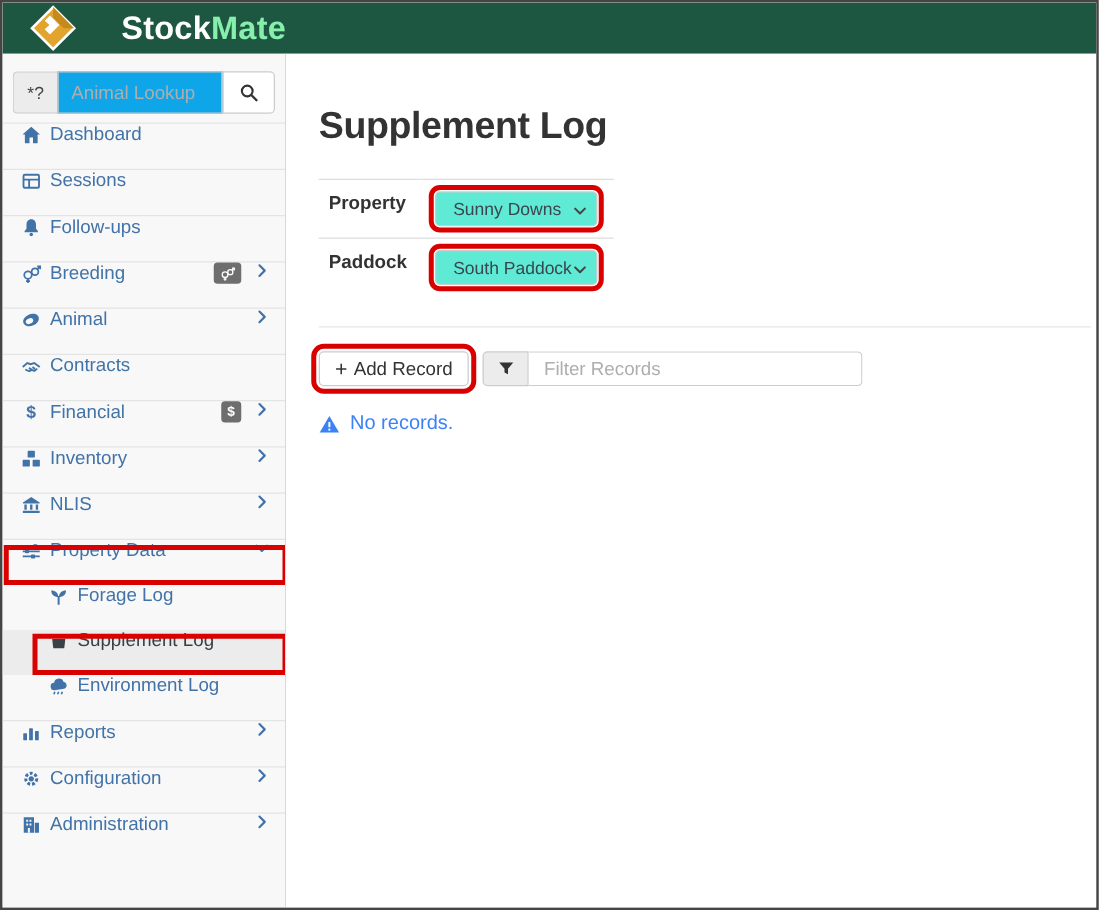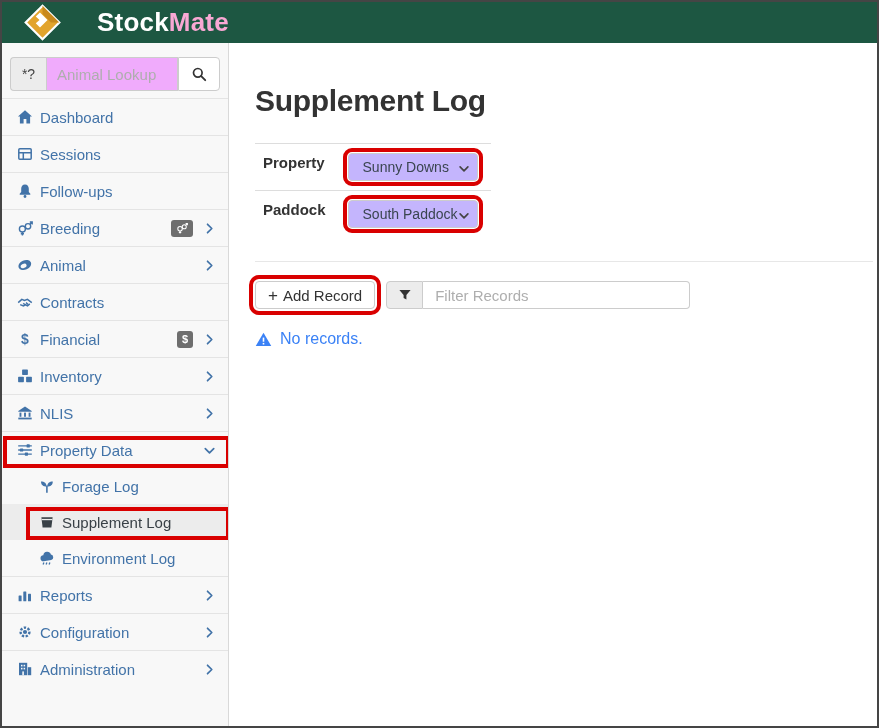--- a/index.html
+++ b/index.html
@@ -13,53 +13,53 @@
   }
   
   .header {
     height:41px; background:#1d5742;
     display:flex; align-items:center; padding-left:22px;
   }
   .brand { display:flex; align-items:center; cursor:pointer; }
   .brand svg { width:37px; height:37px; margin-right:4px; }
   .brand-text { font-size:26px; font-weight:700; letter-spacing:.2px; }
   .brand-stock { color:#ffffff;margin-left:32px; }
-  .brand-mate { color:#f9a8d4; }
+  .brand-mate { color:#86efac; }
 
   
   .app { display:flex; height:683px; }
   .sidebar {
     width:227px; flex:none; background:#f8f8f8;
     border-right:1px solid #d9d9d9; overflow:hidden;
   }
   .main { flex:1; background:#fff; padding:40px 4px 0 26px; }
 
   
   .search-wrap { margin:14px 8px 7px 8px; display:flex; height:34px; }
   .search-addon {
     width:36px; background:#ececec; border:1px solid #ccc; border-right:0;
     border-radius:4px 0 0 4px; color:#444; font-size:14px;
     display:flex; align-items:center; justify-content:center;
   }
   .search-input {
     flex:1; min-width:0; border:1px solid #ccc; padding:0 10px;
-    font-size:15px; color:#333; background:#f0abfc; outline:none;
+    font-size:15px; color:#333; background:#0ea5e9; outline:none;
     font-family:inherit;
   }
   .search-input::placeholder, .filter-input::placeholder { color:#aeaeae; }
   .search-btn {
     width:42px; background:#fff; border:1px solid #ccc;
     border-radius:0 4px 4px 0; color:#333; cursor:pointer;
     display:flex; align-items:center; justify-content:center;
   }
   .search-btn svg { width:16px; height:16px; }
 
   
   .item {
-    height:37px; display:flex; align-items:center;
+    height:37px; display:flex; 
     padding:0 12px 0 14px; border-top:1px solid #e4e4e4;
     color:#4273a8; font-size:15px; cursor:pointer; position:relative;
   }
   .item.sub { padding-left:36px; border-top:0; height:36px; }
   .item.selected { background:#ececec; color:#394046; }
   .item .icon { width:17px; height:17px; margin-right:7px; flex:none; display:flex; align-items:center; justify-content:center; }
   .item .icon svg { width:16px; height:16px; }
   .item .lbl { white-space:nowrap; }
   .item .spacer { flex:1; }
   .badge {
@@ -83,21 +83,21 @@
   
   .page-title { font-size:30px; font-weight:700; color:#333; line-height:36px; letter-spacing:-.3px; }
   .filter-table { border-collapse:collapse; margin-top:24px; }
   .filter-table tr { border-top:1px solid #ddd; }
   .filter-table th {
     width:59px; text-align:left; font-size:15px; font-weight:700; color:#333;
     padding:10px 8px; vertical-align:top; white-space:nowrap;
   }
   .filter-table td { padding:9px 13px 9px 14px; }
   .sel {
-    width:130px; height:28px; background:#c4b5fd; border:1px solid #ccc;
+    width:130px; height:28px; background:#5eead4; border:1px solid #ccc;
     border-radius:4px; display:flex; align-items:center;
     padding:0 24px 0 14px; font-size:14px; color:#3a4550;
     position:relative; cursor:pointer; white-space:nowrap;
   }
   .sel .caret { position:absolute; right:7px; top:8px; width:12px; height:12px; color:#444; }
   .sel .caret svg { width:12px; height:12px; }
   .hr-full { border:0; border-top:1px solid #e7e7e7; margin:24px 0 0 0; }
 
   .toolbar { display:flex; margin-top:19px; height:28px; }
   .btn-add {

